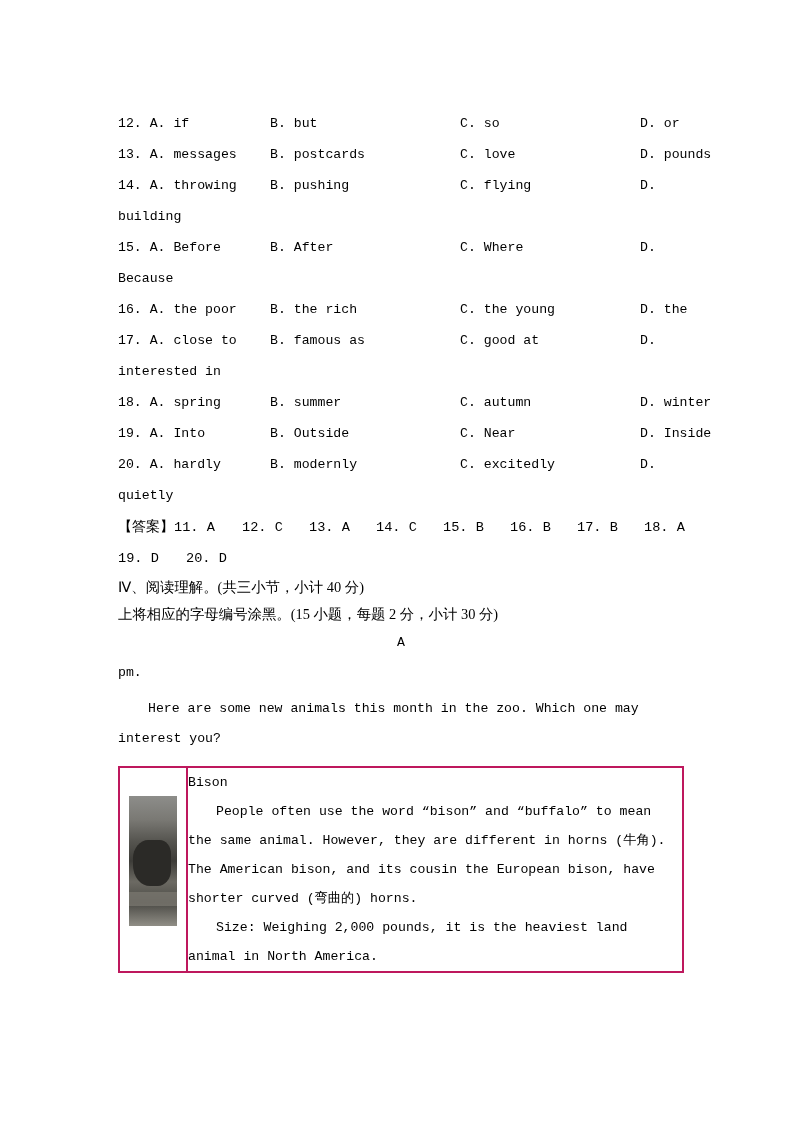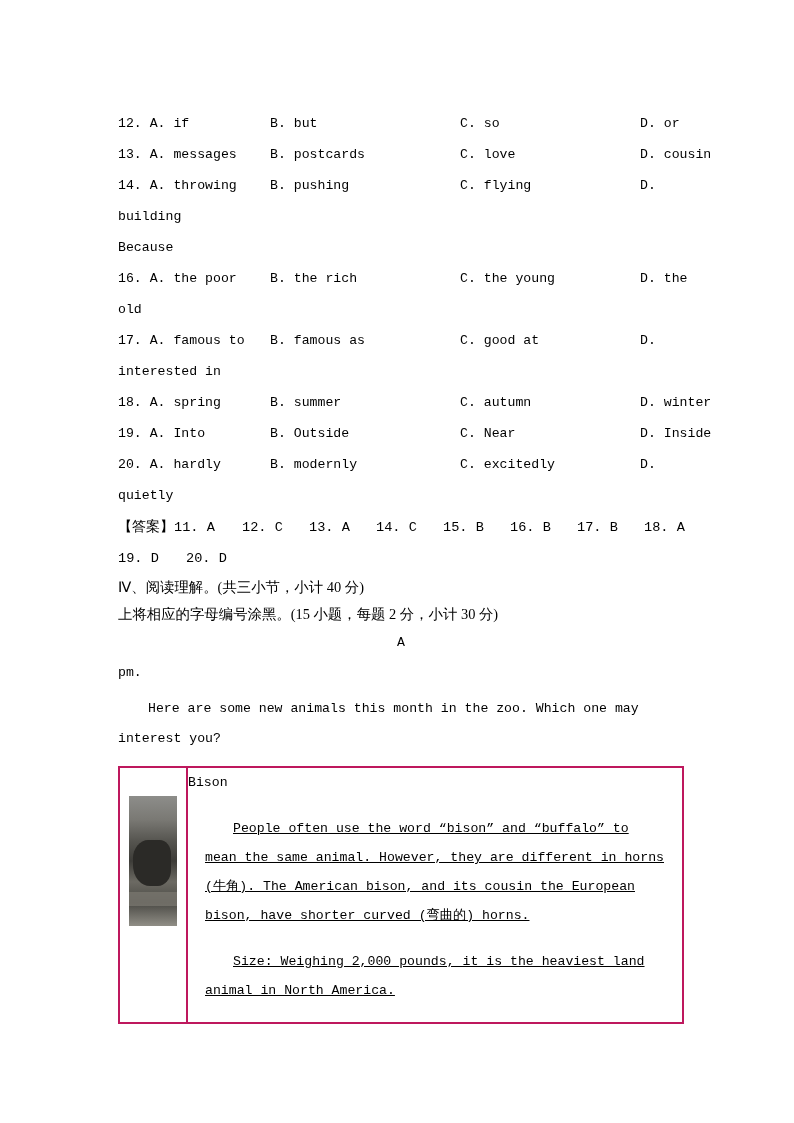--- a/index.html
+++ b/index.html
@@ -126,55 +126,56 @@
   .cell-text {
     padding: 14px 16px 14px 14px;
     font-family: "Liberation Mono", monospace;
     font-size: 13.2px;
     line-height: 29px;
   }
   .cell-text .title {
     display: block;
   }
   .cell-text p {
-    margin: 17px;
+    margin: 0;
     text-indent: 28px;
-    text-decoration: underline;
   }
 </style>
 </head>
 <body>
 
 <div class="page">
   <div class="content">
 
     <div>
 
       <div class="opt-row">
         <span class="c1"><span>12.</span> <span>A. if</span></span><span class="c2">B. but</span><span class="c3">C. so</span><span class="c4">D. or</span>
       </div>
 
       <div class="opt-row">
-        <span class="c1"><span>13.</span> <span>A. messages</span></span><span class="c2">B. postcards</span><span class="c3">C. love</span><span class="c4">D. cousin</span>
+        <span class="c1"><span>13.</span> <span>A. messages</span></span><span class="c2">B. postcards</span><span class="c3">C. love</span><span class="c4">D. pounds</span>
       </div>
 
       <div class="opt-row">
         <span class="c1"><span>14.</span> <span>A. throwing</span></span><span class="c2">B. pushing</span><span class="c3">C. flying</span><span class="c4">D.</span>
       </div>
       <div class="wrap-line">building</div>
 
+      <div class="opt-row">
+        <span class="c1"><span>15.</span> <span>A. Before</span></span><span class="c2">B. After</span><span class="c3">C. Where</span><span class="c4">D.</span>
+      </div>
       <div class="wrap-line">Because</div>
 
       <div class="opt-row">
         <span class="c1"><span>16.</span> <span>A. the poor</span></span><span class="c2">B. the rich</span><span class="c3">C. the young</span><span class="c4">D. the</span>
       </div>
-      <div class="wrap-line">old</div>
-
-      <div class="opt-row">
-        <span class="c1"><span>17.</span> <span>A. famous to</span></span><span class="c2">B. famous as</span><span class="c3">C. good at</span><span class="c4">D.</span>
+
+      <div class="opt-row">
+        <span class="c1"><span>17.</span> <span>A. close to</span></span><span class="c2">B. famous as</span><span class="c3">C. good at</span><span class="c4">D.</span>
       </div>
       <div class="wrap-line">interested in</div>
 
       <div class="opt-row">
         <span class="c1"><span>18.</span> <span>A. spring</span></span><span class="c2">B. summer</span><span class="c3">C. autumn</span><span class="c4">D. winter</span>
       </div>
 
       <div class="opt-row">
         <span class="c1"><span>19.</span> <span>A. Into</span></span><span class="c2">B. Outside</span><span class="c3">C. Near</span><span class="c4">D. Inside</span>
       </div>

